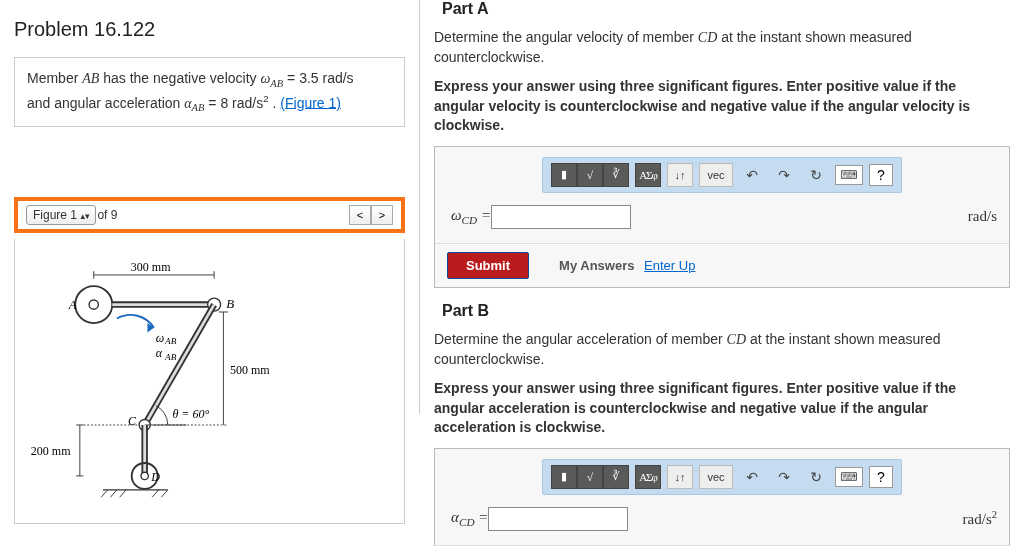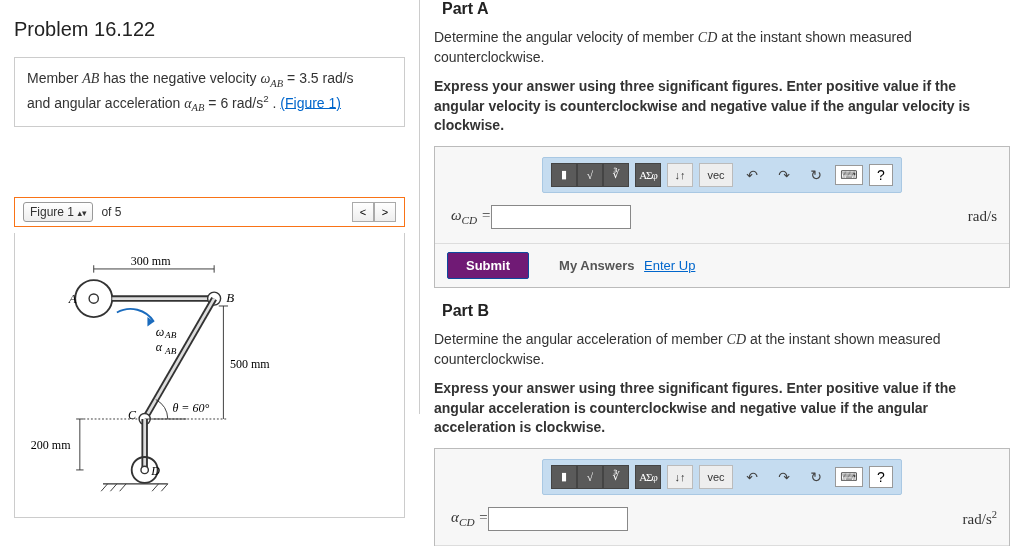--- a/index.html
+++ b/index.html
@@ -2,21 +2,21 @@
 <html><head>
 <meta charset="utf-8">
 <style>
 * { box-sizing: border-box; margin: 0; padding: 0; }
 body { font-family: Arial, Helvetica, sans-serif; font-size: 13px; color: #333; background: #fff; width: 1024px; height: 546px; overflow: hidden; position: relative; }
 .left-panel { position: absolute; left: 0; top: 0; width: 420px; height: 414px; border-right: 1px solid #ccc; padding: 10px 14px; }
 .right-panel { position: absolute; left: 420px; top: 0; width: 604px; height: 546px; padding: 0 14px; overflow: hidden; }
 .problem-title { font-size: 20px; color: #222; margin: 8px 0 16px 0; }
 .problem-box { border: 1px solid #ccc; padding: 10px 12px; font-size: 14px; line-height: 1.5; margin-bottom: 70px; }
 .figure-link { color: #0066cc; text-decoration: underline; cursor: pointer; }
-.figure-bar { border: 1px solid #f97316; padding: 4px 8px; display: flex; align-items: center; gap: 8px; margin-bottom: 6px; }
+.figure-bar { border: 4px solid #f97316; padding: 4px 8px; display: flex; align-items: center; gap: 1px; margin-bottom: 6px; }
 .figure-label { border: 1px solid #999; border-radius: 3px; padding: 2px 6px; font-size: 12px; background: linear-gradient(#fff,#eee); }
 .stepper { font-size: 9px; display: inline-flex; flex-direction: column; line-height: 7px; }
 .of-text { font-size: 12px; }
 .nav-btns { margin-left: auto; display: flex; gap: 0; }
 .nav-btn { border: 1px solid #aaa; background: linear-gradient(#fff,#eee); width: 22px; height: 20px; font-size: 11px; cursor: pointer; }
 .figure-area { border: 1px solid #ccc; border-top: none; height: 285px; position: relative; background: #fff; }
 .part-title { font-size: 16px; font-weight: bold; color: #222; margin: 0 0 10px 8px; }
 .part-text { font-size: 14px; line-height: 1.4; margin-bottom: 10px; }
 .part-text-bold { font-weight: bold; }
 .answer-box { border: 1px solid #bbb; background: #f7f7f7; padding: 10px 12px 0 12px; margin-bottom: 14px; }
@@ -25,44 +25,44 @@
 .tool-btn { background: #5a5a5a; color: #fff; border: 1px solid #444; width: 26px; height: 24px; font-size: 11px; display: flex; align-items: center; justify-content: center; cursor: pointer; font-family: 'Times New Roman', serif; }
 .tool-btn.light { background: #eee; color: #333; border: 1px solid #bbb; }
 .tool-btn.sigma { font-family: 'Times New Roman', serif; letter-spacing: -1px; }
 .tool-icon { width: 26px; height: 24px; display: flex; align-items: center; justify-content: center; cursor: pointer; color: #444; font-size: 14px; }
 .tool-help { border: 1px solid #999; background: #fff; width: 24px; height: 22px; font-size: 14px; cursor: pointer; }
 .answer-line { display: flex; align-items: center; gap: 0; margin-bottom: 14px; padding-left: 4px; }
 .answer-var { font-style: italic; font-family: 'Times New Roman', serif; font-size: 15px; }
 .answer-input { border: 1px solid #888; height: 24px; width: 140px; padding: 2px 4px; }
 .answer-units { font-family: 'Times New Roman', serif; font-size: 15px; margin-left: auto; }
 .submit-row { display: flex; align-items: center; gap: 30px; margin: 0 -12px; padding: 8px 12px; border-top: 1px solid #ddd; }
-.submit-btn { background: #701a75; color: #fff; border: 1px solid #0d4a9e; padding: 5px 18px; font-size: 13px; font-weight: bold; cursor: pointer; border-radius: 2px; }
+.submit-btn { background: #b91c1c; color: #fff; border: 1px solid #0d4a9e; padding: 5px 18px; font-size: 13px; font-weight: bold; cursor: pointer; border-radius: 2px; }
 .my-answers { font-size: 13px; font-weight: bold; color: #555; }
 .give-up { color: #0066cc; text-decoration: underline; cursor: pointer; font-size: 13px; margin-left: 6px; }
 .italic-var { font-style: italic; font-family: 'Times New Roman', serif; }
 sup { font-size: 0.7em; }
 sub { font-size: 0.75em; }
 </style>
 </head>
 <body>
 
 <div class="left-panel">
   <div class="problem-title">Problem 16.122</div>
 
   <div class="problem-box">
     <span>Member </span><span class="italic-var">AB</span><span> has the negative velocity </span><span class="italic-var">ω</span><sub class="italic-var">AB</sub><span> = 3.5  rad/s</span><br>
-    <span>and angular acceleration </span><span class="italic-var">α</span><sub class="italic-var">AB</sub><span> = 6  rad/s</span><sup>2</sup><span> . </span><span class="figure-link">(Figure 1)</span>
+    <span>and angular acceleration </span><span class="italic-var">α</span><sub class="italic-var">AB</sub><span> = 8  rad/s</span><sup>2</sup><span> . </span><span class="figure-link">(Figure 1)</span>
   </div>
 
   <div class="figure-bar">
     <span class="figure-label">
       <span>Figure 1</span>
       <span class="stepper">▴▾</span>
     </span>
-    <span class="of-text">of 5</span>
+    <span class="of-text">of 9</span>
     <span class="nav-btns">
       <button class="nav-btn">&lt;</button>
       <button class="nav-btn">&gt;</button>
     </span>
   </div>
 
   <div class="figure-area">
     <svg width="100%" height="100%" viewBox="0 0 420 285">
 
       <circle cx="85" cy="60" r="20" fill="none" stroke="#333" stroke-width="2"></circle>

